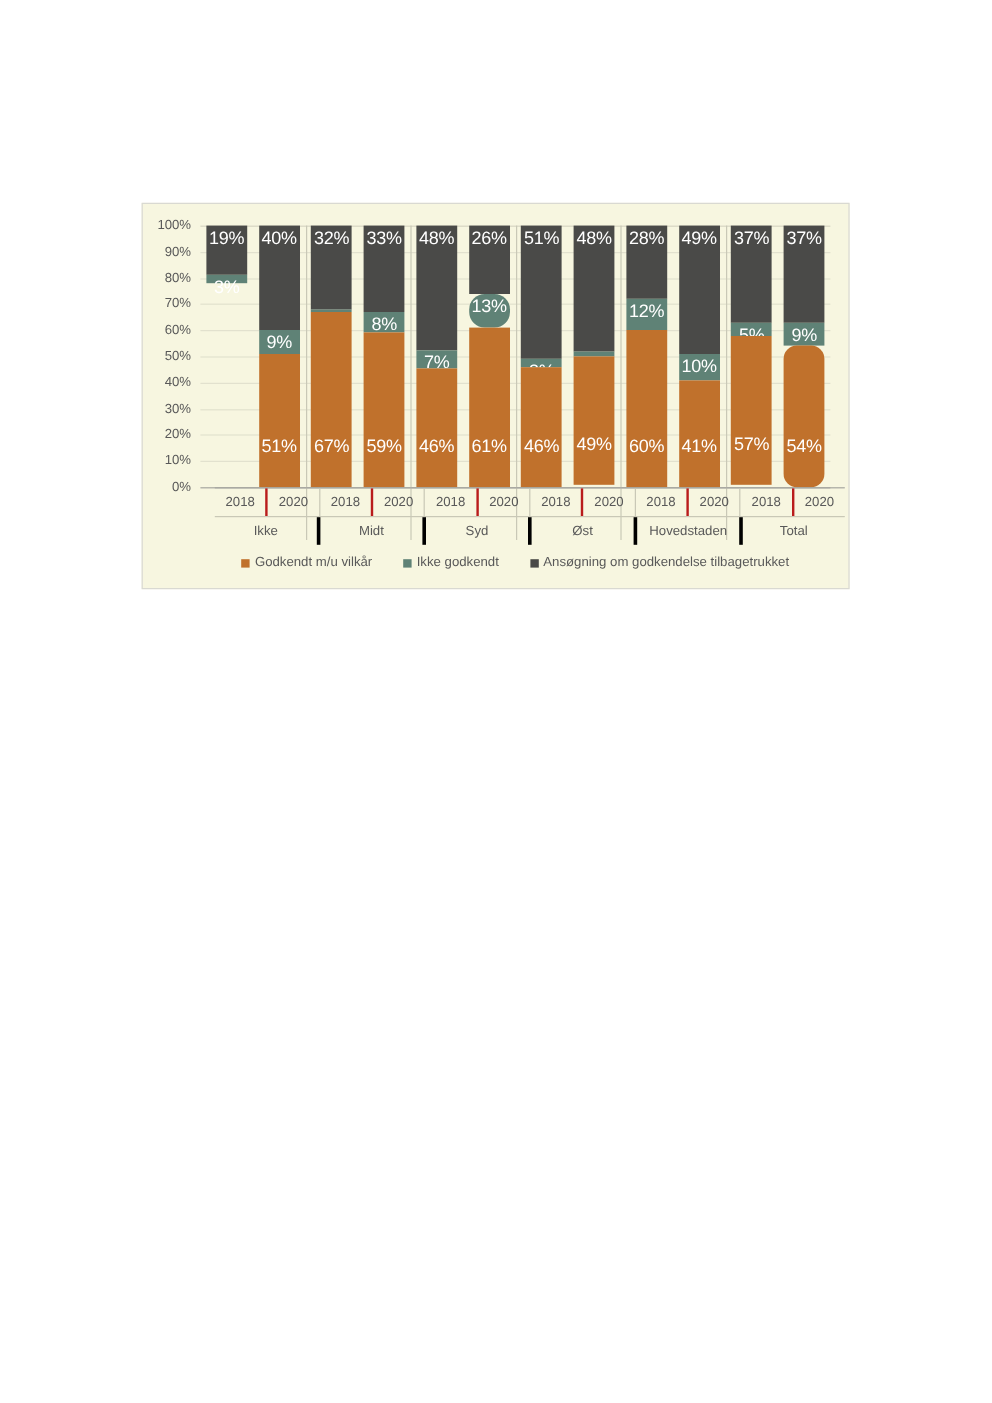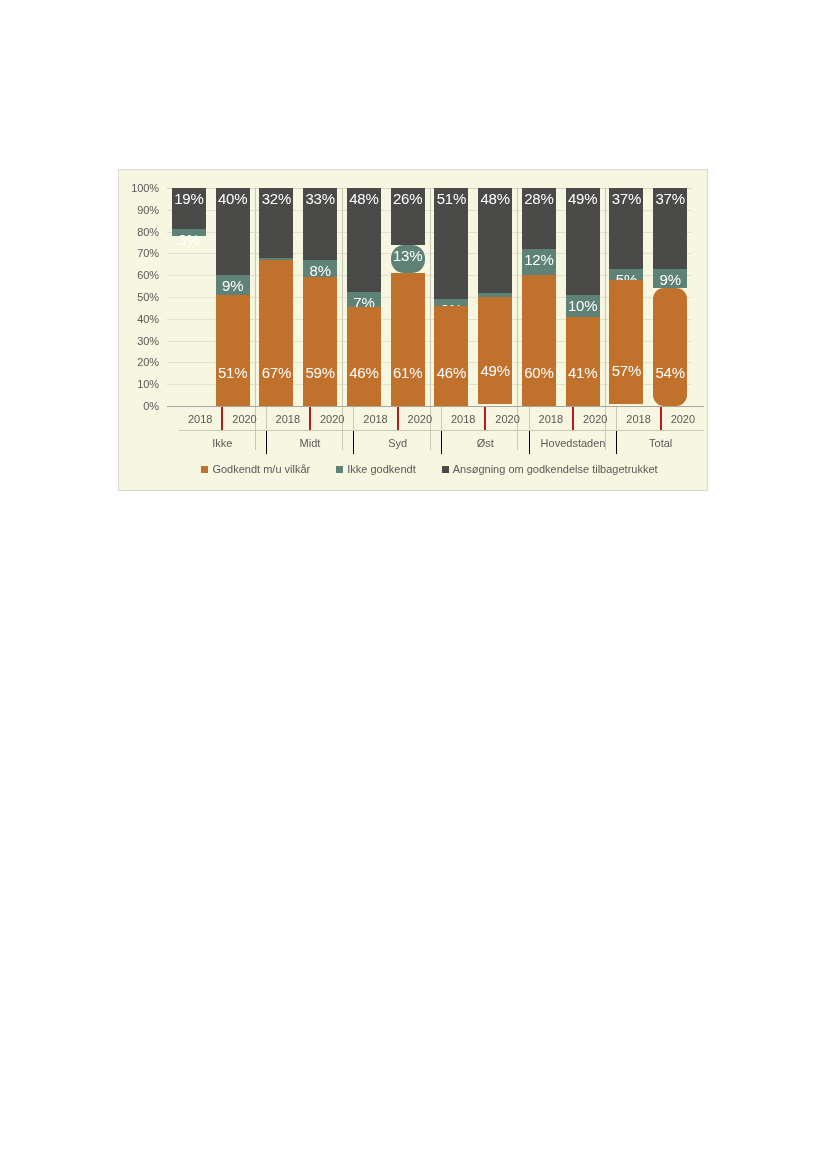--- a/index.html
+++ b/index.html
@@ -167,21 +167,21 @@
   }
   .cat-cell + .cat-cell { border-left: 2px solid #b91c1c; }
   .cat-region {
     flex: 1 1 0;
     display: flex;
     align-items: center;
     justify-content: center;
     font-size: 11px;
     color: #595959;
   }
-  .cat-region + .cat-region { border-left: 1px solid #000000; }
+  .cat-region + .cat-region { border-left: 3px solid #000000; }
 
   
   .legend {
     position: absolute;
     left: 48px;
     top: 288px;
     width: 525px;
     height: 22px;
     display: flex;
     align-items: center;

